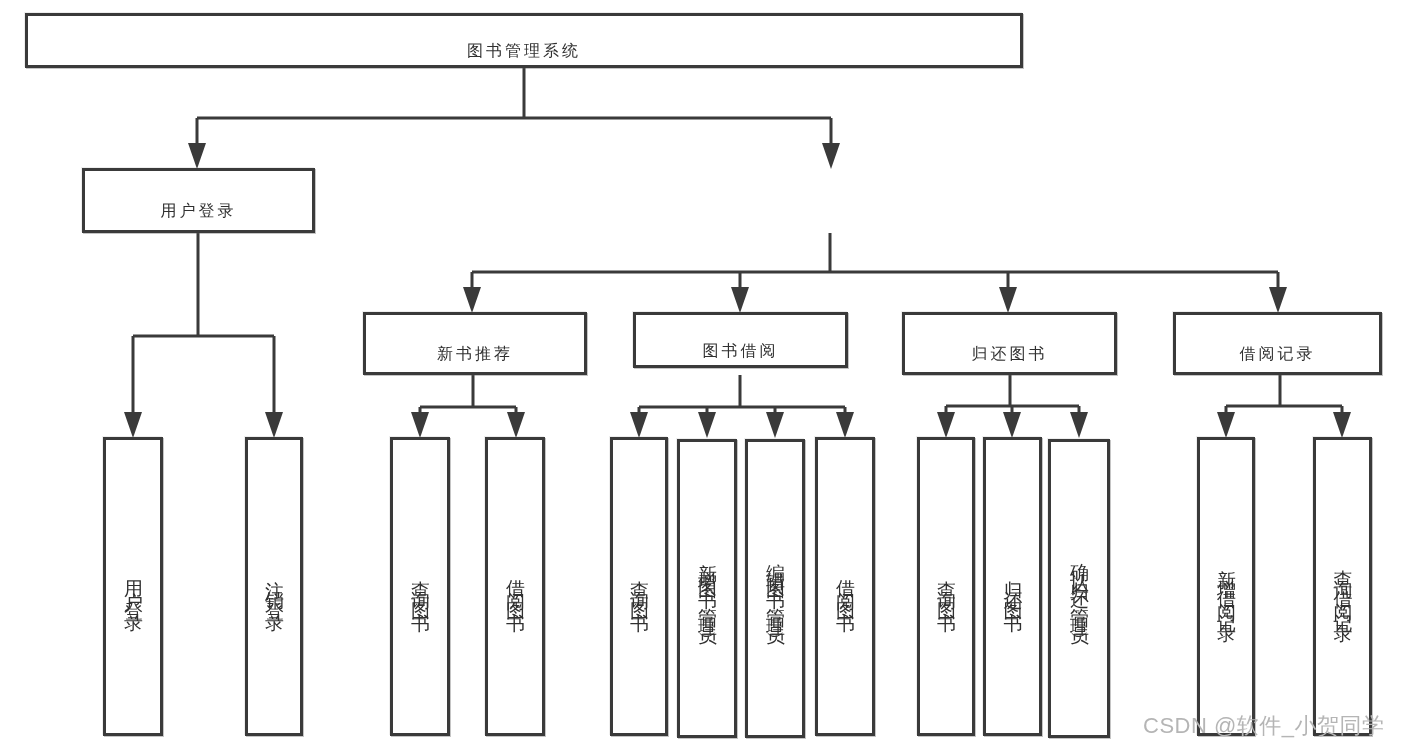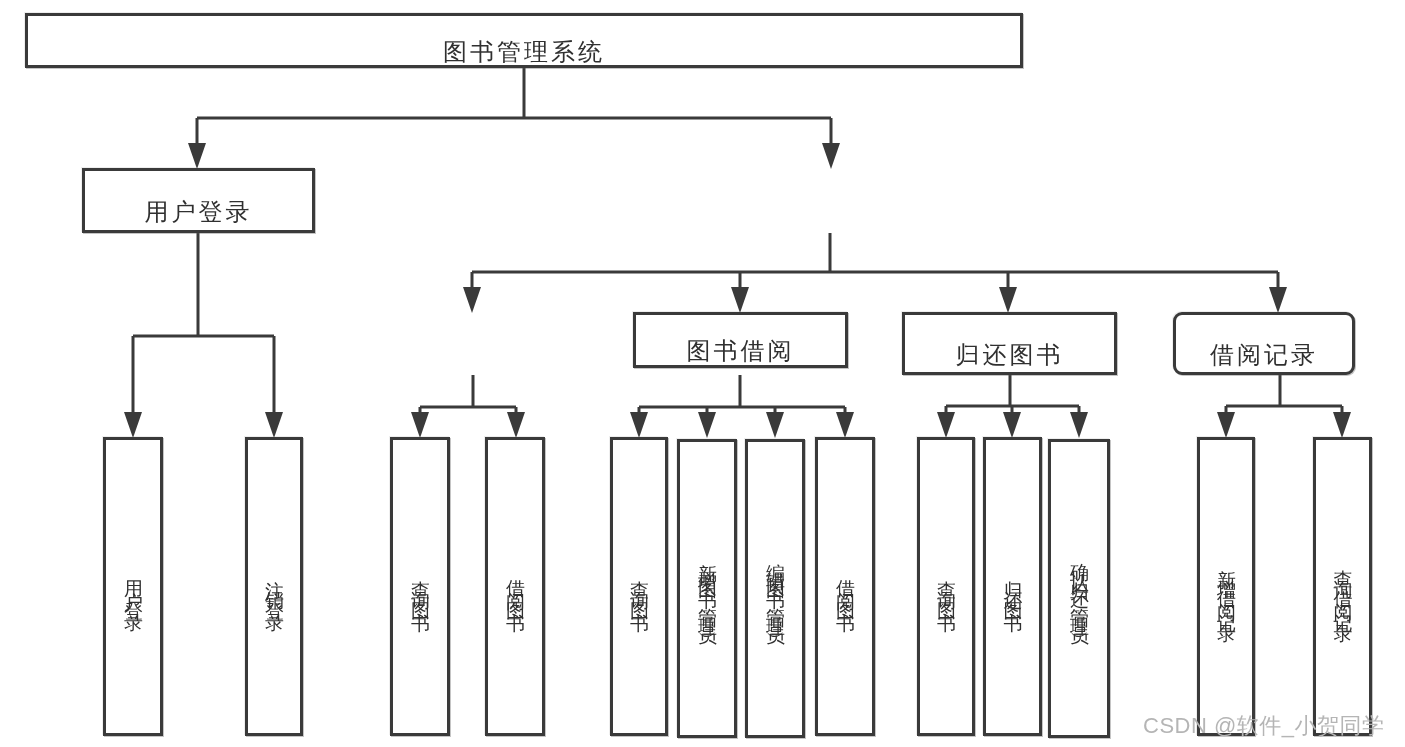--- a/index.html
+++ b/index.html
@@ -36,21 +36,21 @@
     position:absolute;
     border:3px solid var(--line);
     background:#fff;
     box-shadow:1px 1px 0 rgba(90,90,90,0.35), -1px -1px 0 rgba(160,160,160,0.18);
     display:flex;
     align-items:center;
     justify-content:center;
     color:var(--text);
   }
   .node.h span{
-    font-size:24px;
+    font-size:16px;
     letter-spacing:3px;
     white-space:nowrap;
     color:var(--text);
     margin-top:22px;
   }
   .node.v span{
     writing-mode:vertical-rl;
     text-orientation:mixed;
     font-size:19px;
     letter-spacing:11px;
@@ -127,27 +127,30 @@
   </svg>
 
   <div class="node h" style="left:25px;top:13px;width:998px;height:55px;">
     <span>图书管理系统</span>
   </div>
 
   <div class="node h" style="left:82px;top:168px;width:233px;height:65px;">
     <span>用户登录</span>
   </div>
 
+  <div class="node h" style="left:363px;top:312px;width:224px;height:63px;">
+    <span>新书推荐</span>
+  </div>
   <div class="node h" style="left:633px;top:312px;width:215px;height:56px;">
     <span>图书借阅</span>
   </div>
   <div class="node h" style="left:902px;top:312px;width:215px;height:63px;">
     <span>归还图书</span>
   </div>
-  <div class="node h" style="left:1173px;top:312px;width:182px;height:63px;border-radius:9px;">
+  <div class="node h" style="left:1173px;top:312px;width:209px;height:63px;">
     <span>借阅记录</span>
   </div>
 
   <div class="node v" style="left:103px;top:437px;width:60px;height:299px;">
     <span>用户登录</span>
   </div>
   <div class="node v" style="left:245px;top:437px;width:58px;height:299px;">
     <span>注销登录</span>
   </div>
 

